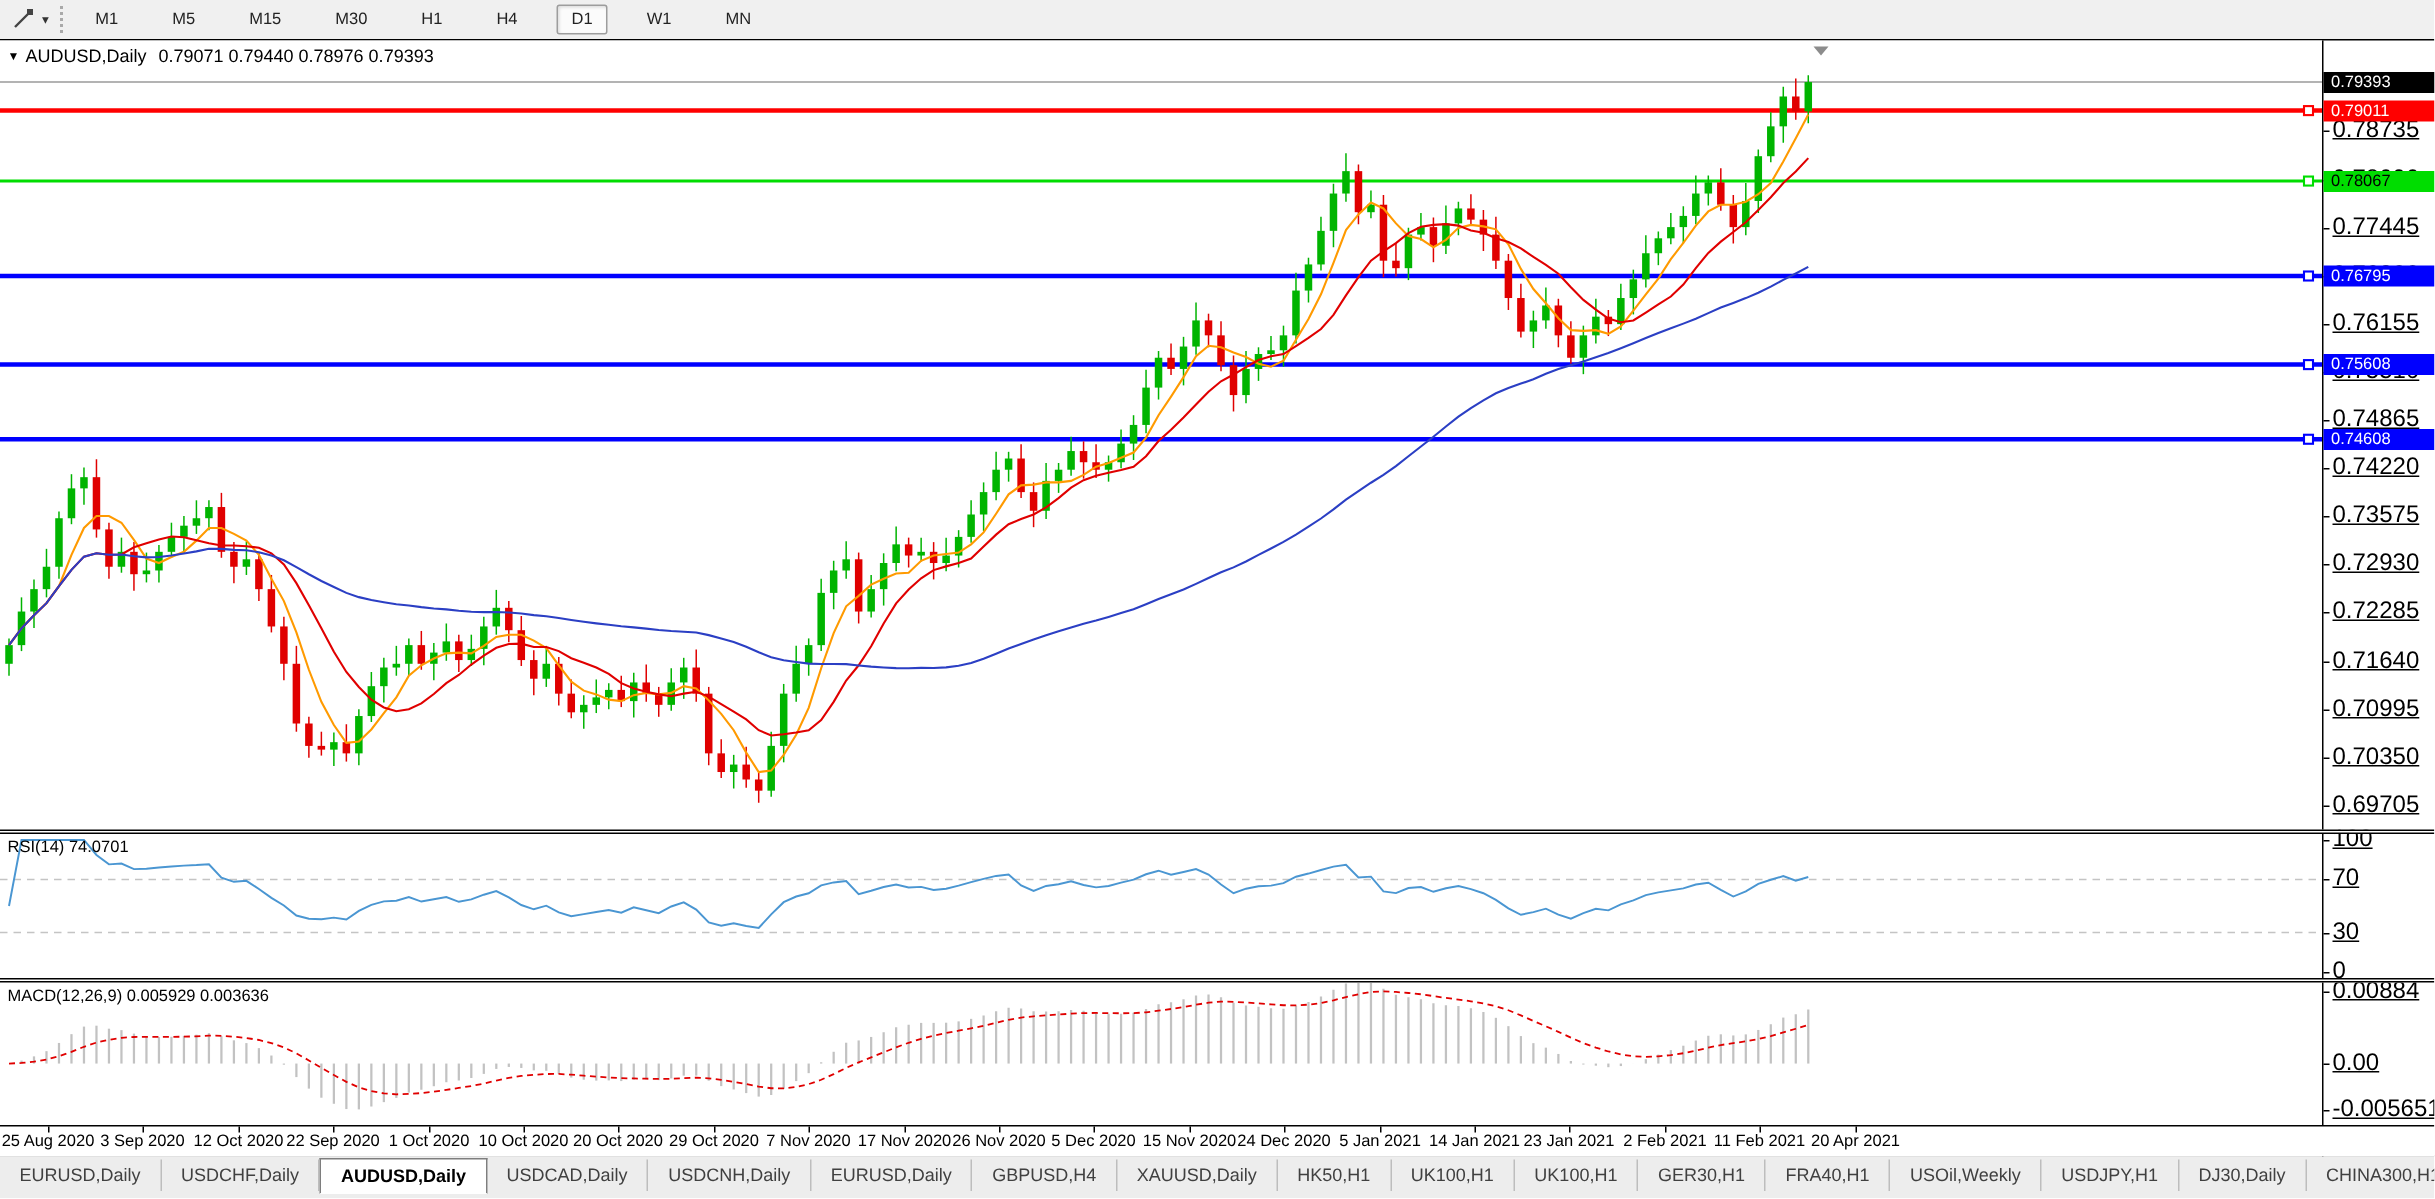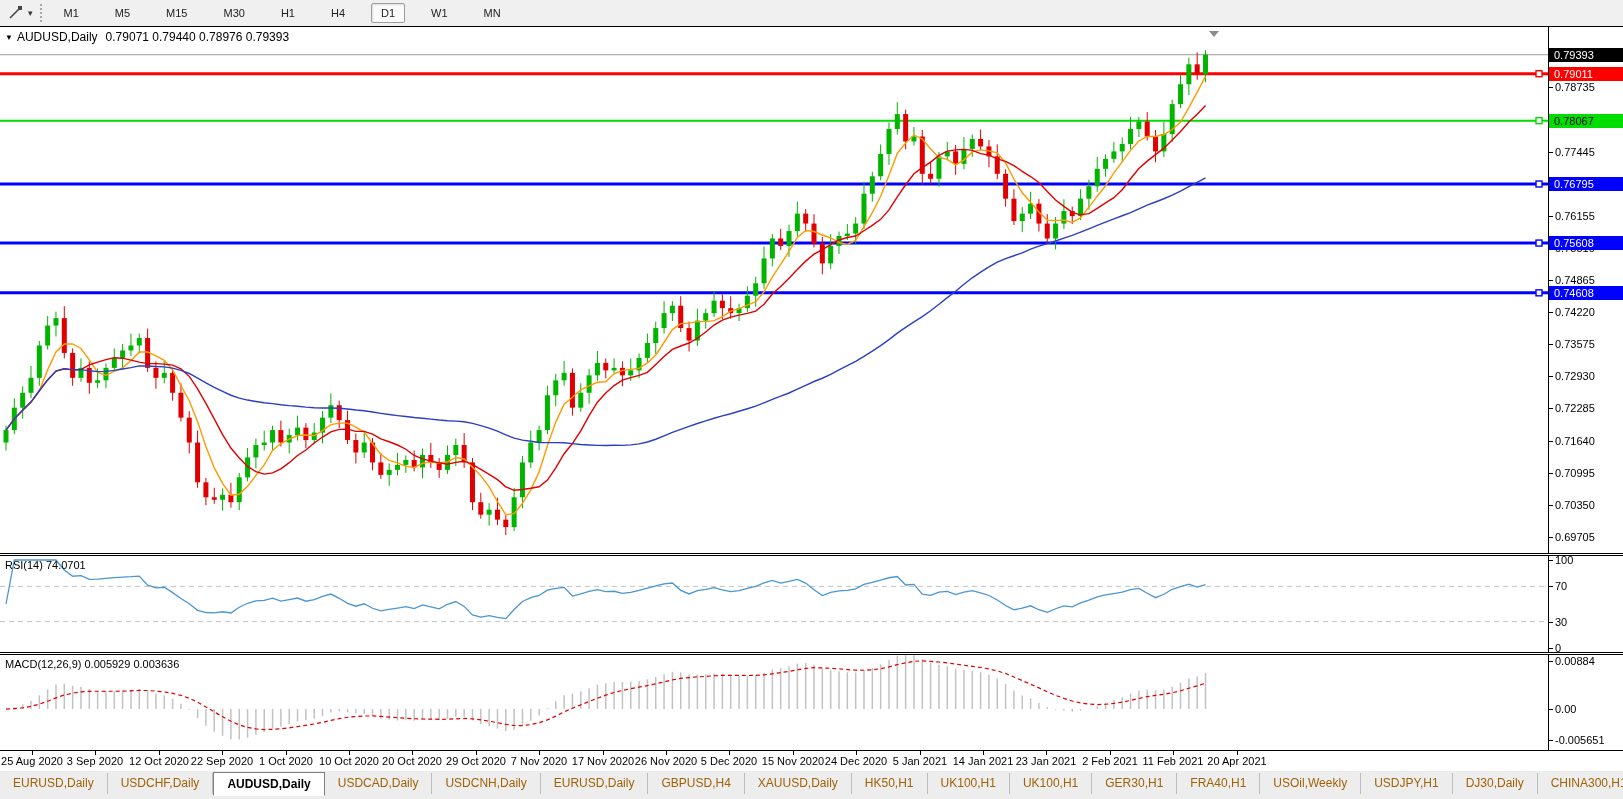--- a/index.html
+++ b/index.html
@@ -31,36 +31,36 @@
   .chart-title .sym{margin-right:8px;}
   .ind-label{position:absolute;top:3px;left:5px;font-size:11px;z-index:5;white-space:nowrap;}
   .shift-marker{position:absolute;top:4px;left:1209px;width:0;height:0;z-index:5;
                 border-left:5px solid transparent;border-right:5px solid transparent;
                 border-top:6px solid #8c8c8c;}
   svg{display:block;}
 
   
   .scale-col{position:absolute;left:1548px;top:0;width:75px;height:744px;
              border-left:1px solid #000;box-sizing:border-box;z-index:4;background:transparent;}
-  .tick-label{position:absolute;left:6px;height:14px;line-height:14px;font-size:11px;z-index:1;white-space:nowrap;}
+  .tick-label{position:absolute;left:6px;height:14px;line-height:14px;font-size:16px;z-index:1;white-space:nowrap;text-decoration:underline;}
   .tick-mark{position:absolute;left:0;width:4px;height:1px;background:#000;z-index:1;}
   .badge{position:absolute;left:0;width:72px;height:14px;line-height:14px;font-size:11px;
          padding-left:5px;z-index:3;white-space:nowrap;}
 
   
   .date-axis{position:absolute;top:723px;left:0;width:1623px;height:21px;background:#fff;
              border-top:1px solid #000;box-sizing:border-box;z-index:5;}
   .date-label{position:absolute;top:4px;transform:translateX(-50%);font-size:11px;white-space:nowrap;}
   .date-tick{position:absolute;top:0;width:1px;height:4px;background:#000;}
 
   
   .tabbar{position:absolute;top:770px;left:0;width:1623px;height:29px;background:#ededed;
           border-top:1px solid #9a9a9a;box-sizing:border-box;display:flex;align-items:flex-start;
           padding-top:2px;}
-  .tab{font-size:12px;color:#a16207;padding:3px 13px 4px 13px;border-right:1px solid #bdbdbd;
+  .tab{font-size:12px;color:#404040;padding:3px 13px 4px 13px;border-right:1px solid #bdbdbd;
        white-space:nowrap;line-height:14px;}
   .tab.active{background:#fff;border:1px solid #7e7e7e;border-bottom:1px solid #fff;
               font-weight:bold;color:#000;margin-top:-1px;padding-top:4px;}
 </style>
 </head>
 <body>
 
 <div id="app">
 
   <div class="toolbar">

